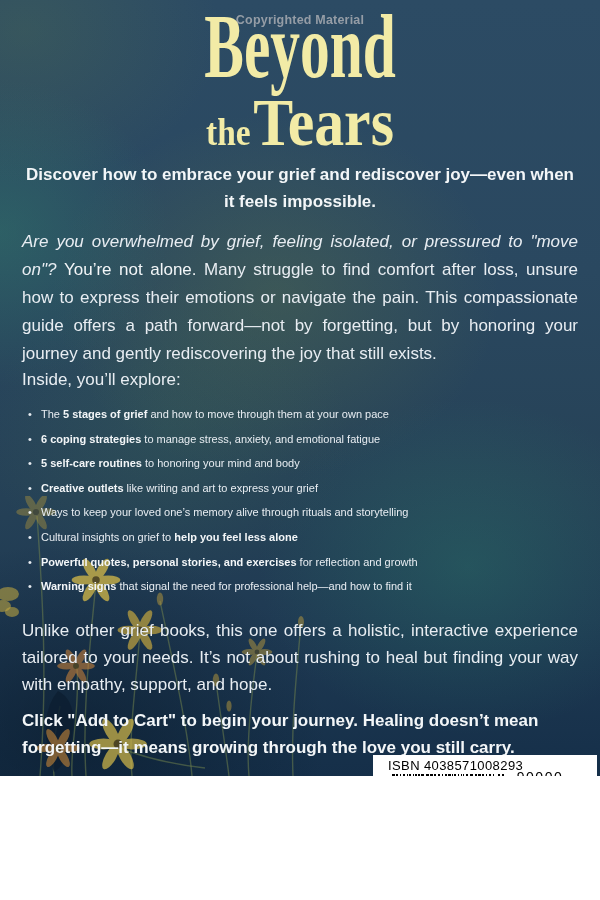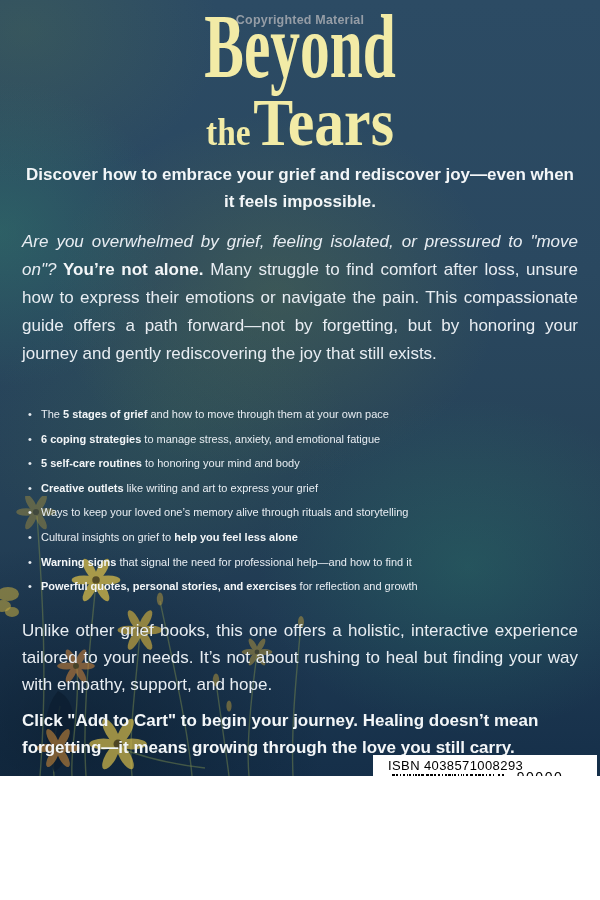--- a/index.html
+++ b/index.html
@@ -27,21 +27,21 @@
     transform:scaleX(0.66);transform-origin:50% 0;}
   .t2{position:absolute;top:88px;left:0;width:100%;display:flex;justify-content:center;
     align-items:baseline;transform:scaleX(0.88);transform-origin:50% 0;line-height:1;}
   .t2 .small{font-size:38px;margin-right:3px;}
   .t2 .large{font-size:68px;}
   .txt{position:absolute;left:22px;right:22px;margin:0;font-size:17px;line-height:28px;}
   .bold{font-weight:700;color:#f3f6f8;}
   .hook{top:161px;line-height:27px;text-align:center;}
   .intro{top:228px;text-align:justify;}
   .intro .it{font-style:italic;}
-  .intro .b{font-weight:700;font-style:normal;color:#f3f6f8;}
+  .intro .b{font-weight:400;font-style:normal;color:#f3f6f8;}
   .explore{top:366px;}
   .bullets{position:absolute;top:402px;left:28px;right:14px;margin:0;padding:0;list-style:none;
     font-size:11px;line-height:24.6px;}
   .bullets li{position:relative;padding-left:13px;}
   .bullets li::before{content:"\2022";position:absolute;left:0;top:0;}
   .bullets .b{font-weight:700;color:#f3f6f8;}
   .closing{top:617px;text-align:justify;line-height:27px;}
   .cta{top:707px;line-height:27px;}
   
   .barcode-box{position:absolute;top:755px;right:3px;width:224px;height:122px;background:#fff;color:#000;}
@@ -119,30 +119,31 @@
     <div class="t2">
       <span class="small">the</span>
         <span class="large">Tears</span>
     </div>
   </div>
 
   <p class="txt bold hook">Discover how to embrace your grief and rediscover joy—even when it feels impossible.</p>
 
   <p class="txt intro"><span class="it">Are you overwhelmed by grief, feeling isolated, or pressured to "move on"? </span><span class="b">You’re not alone. </span><span>Many struggle to find comfort after loss, unsure how to express their emotions or navigate the pain. This compassionate guide offers a path forward—not by forgetting, but by honoring your journey and gently rediscovering the joy that still exists.</span></p>
 
+  <p class="txt explore">Inside, you’ll explore:</p>
 
   <ul class="bullets">
     <li><span>The </span><span class="b">5 stages of grief</span><span> and how to move through them at your own pace</span></li>
     <li><span></span><span class="b">6 coping strategies</span><span> to manage stress, anxiety, and emotional fatigue</span></li>
     <li><span></span><span class="b">5 self-care routines</span><span> to honoring your mind and body</span></li>
     <li><span></span><span class="b">Creative outlets</span><span> like writing and art to express your grief</span></li>
     <li><span>Ways to keep your loved one’s memory alive through rituals and storytelling</span><span class="b"></span><span></span></li>
     <li><span>Cultural insights on grief to </span><span class="b">help you feel less alone</span><span></span></li>
+    <li><span></span><span class="b">Powerful quotes, personal stories, and exercises</span><span> for reflection and growth</span></li>
     <li><span></span><span class="b">Warning signs</span><span> that signal the need for professional help—and how to find it</span></li>
-    <li><span></span><span class="b">Powerful quotes, personal stories, and exercises</span><span> for reflection and growth</span></li>
   </ul>
 
   <p class="txt closing">Unlike other grief books, this one offers a holistic, interactive experience tailored to your needs. It’s not about rushing to heal but finding your way with empathy, support, and hope.</p>
 
   <p class="txt bold cta">Click "Add to Cart" to begin your journey. Healing doesn’t mean forgetting—it means growing through the love you still carry.</p>
 
   <div class="barcode-box">
     <div class="isbn-label">ISBN 4038571008293</div>
     <div class="bc-main">
       <div class="bars" id="bars-main">

